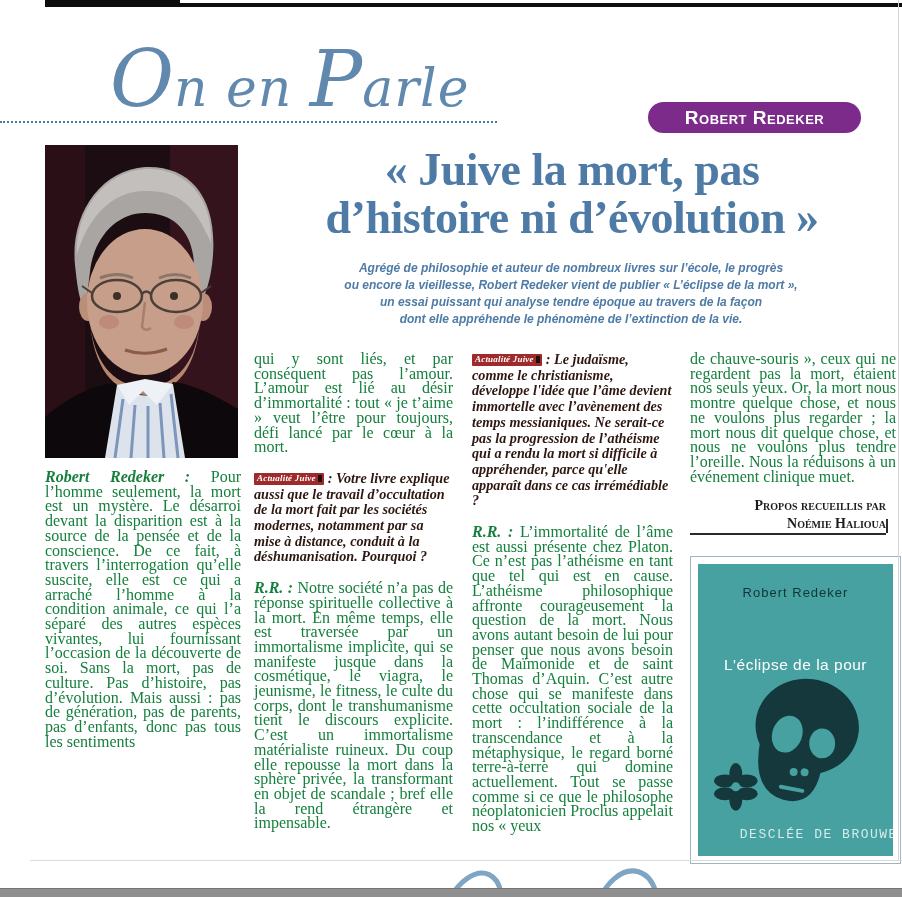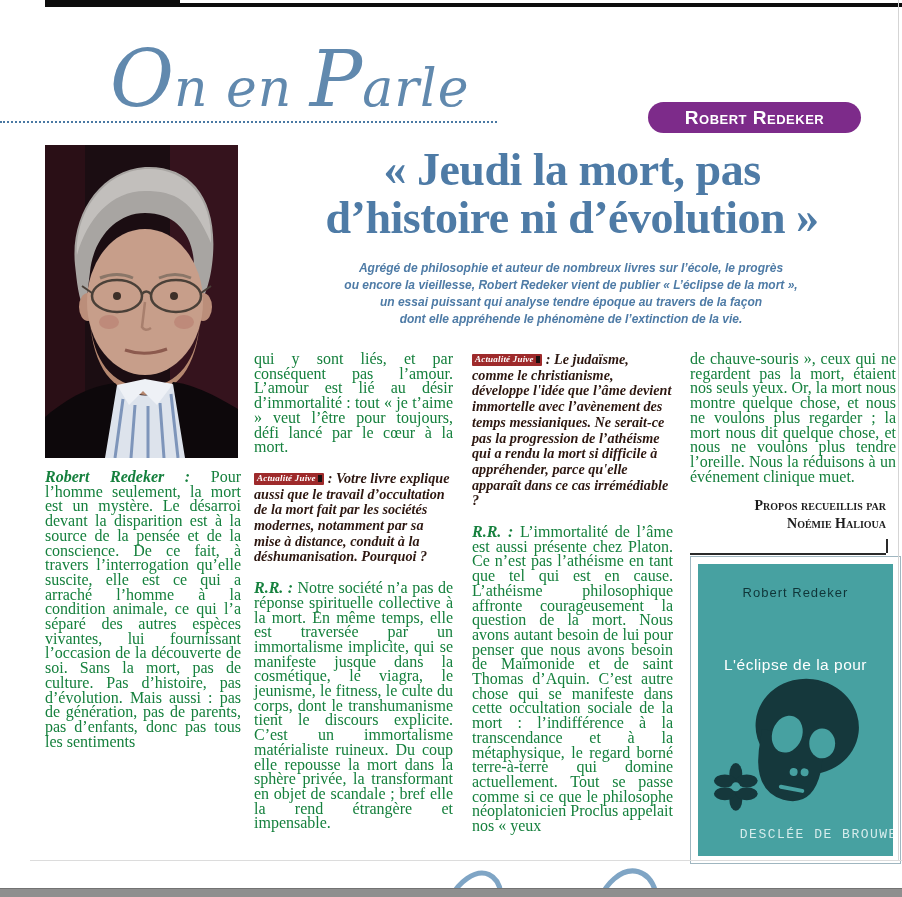--- a/index.html
+++ b/index.html
@@ -70,21 +70,21 @@
     display:inline-block; background:#9e2a2b; color:#ffffff;
     font-family:"Liberation Serif", serif; font-style:italic; font-weight:bold;
     font-size:9px; line-height:11px; padding:0 2px 1px 3px; margin-right:4px;
     vertical-align:2px; white-space:nowrap; border-radius:1px; letter-spacing:.2px;
   }
   .ajlogo::after { content:""; display:inline-block; width:4px; height:7px; background:#1c1111; margin-left:2px; vertical-align:-1px; }
   
   .byline {
     position:absolute; left:690px; top:497px; width:196px; text-align:right;
     font-weight:bold; font-variant:small-caps; font-size:14px; line-height:1.3;
-    color:#1c1c1c; padding-bottom:20px; border-bottom:2px solid #2a2a2a;
+    color:#1c1c1c; padding-bottom:0; border-bottom:2px solid #2a2a2a;
   }
   .byline::after { content:""; position:absolute; right:-2px; bottom:0; width:2px; height:14px; background:#2a2a2a; }
   
   .cover-frame {
     position:absolute; left:690px; top:556px; width:211px; height:308px;
     background:#ffffff; border:1px solid #9fb6c0; padding:7px;
   }
   .cover { position:relative; width:100%; height:100%; background:#47a1a1; overflow:hidden; }
   .cover-author {
     position:absolute; top:21px; left:0; width:100%; text-align:center;
@@ -153,21 +153,21 @@
       <path d="M80,205 Q100,212 122,204" stroke="#8c5a4e" stroke-width="3" fill="none"></path>
       <path d="M0,313 L0,272 C30,246 55,240 70,238 L80,252 L60,313 Z" fill="#0d080b"></path>
       <path d="M193,313 L193,264 C160,244 140,238 128,237 L118,252 L140,313 Z" fill="#0d080b"></path>
       <path d="M60,313 L72,240 C90,254 112,254 128,239 L140,313 Z" fill="#dde3ec"></path>
       <path d="M78,254 L70,313 M90,260 L86,313 M103,261 L103,313 M115,258 L119,313 M126,249 L133,313" stroke="#7e95ba" stroke-width="3" fill="none"></path>
       <path d="M72,240 L84,260 L98,246 L112,260 L128,239 L100,234 Z" fill="#eef1f6"></path>
     </svg>
   </div>
 
   <div class="headline">
-    <div>« Jeudi la mort, pas</div>
+    <div>« Juive la mort, pas</div>
     <div>d’histoire ni d’évolution »</div>
   </div>
 
   <div class="standfirst">
     <div>Agrégé de philosophie et auteur de nombreux livres sur l’école, le progrès</div>
     <div>ou encore la vieillesse, Robert Redeker vient de publier « L’éclipse de la mort »,</div>
     <div>un essai puissant qui analyse tendre époque au travers de la façon</div>
     <div>dont elle appréhende le phénomène de l’extinction de la vie.</div>
   </div>
 

